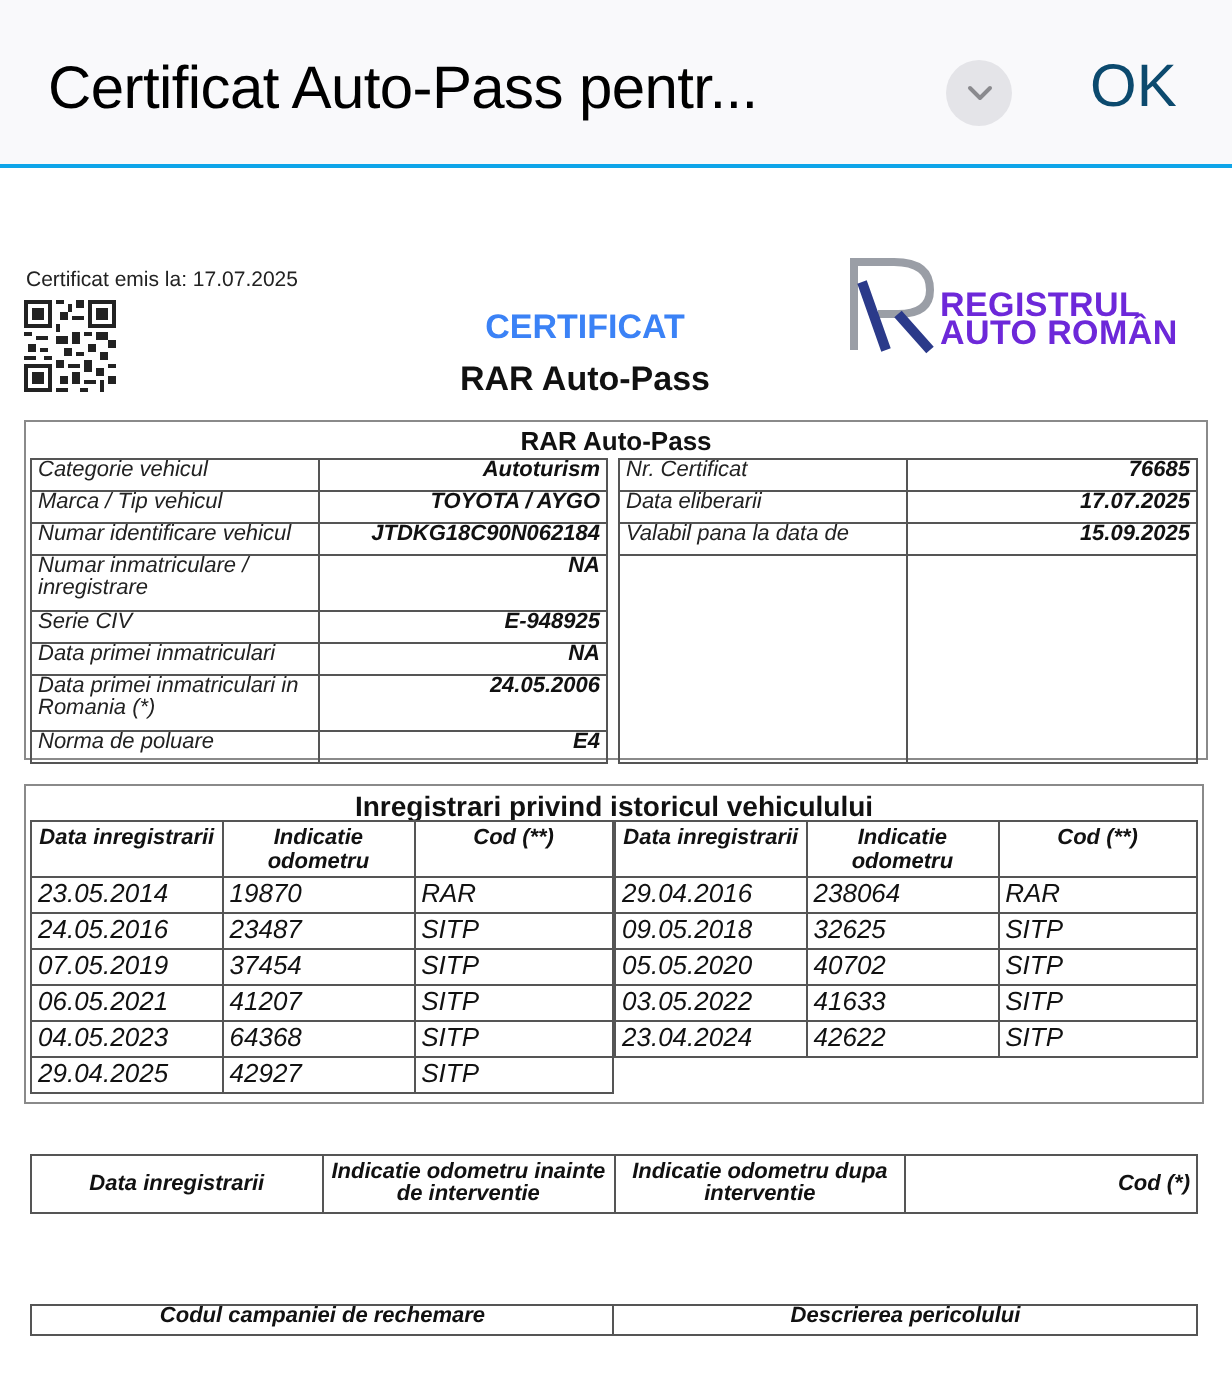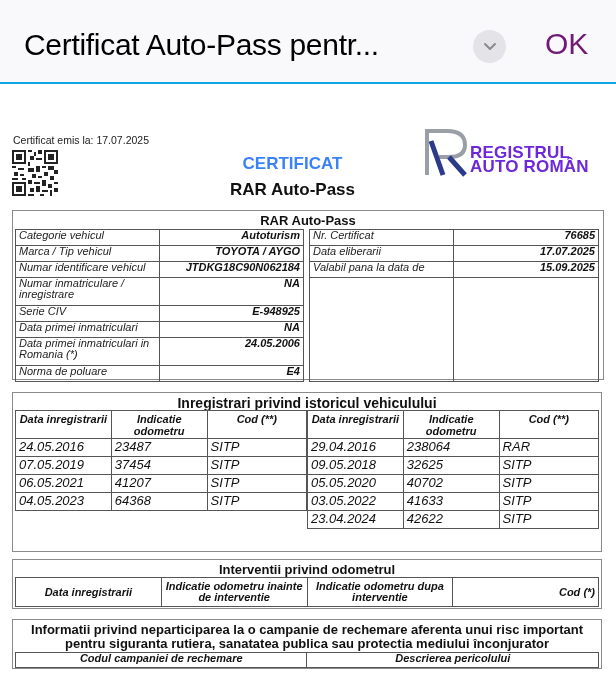--- a/index.html
+++ b/index.html
@@ -4,21 +4,21 @@
 <style>
   * { box-sizing: border-box; margin: 0; padding: 0; }
   html, body { width: 616px; height: 699px; overflow: hidden; background: #ffffff; }
   body { font-family: "Liberation Sans", sans-serif; color: #111; position: relative; }
 
   
   .topbar { position: absolute; left: 0; top: 0; width: 616px; height: 84px; background: #f9f9fb; border-bottom: 2px solid #0ea5e9; }
   .topbar .title { position: absolute; left: 24px; top: 28px; font-size: 30px; font-weight: 500; color: #000; letter-spacing: -0.3px; white-space: nowrap; }
   .topbar .chev { position: absolute; left: 473px; top: 30px; width: 33px; height: 33px; border-radius: 50%; background: #e4e4e8; display: flex; align-items: center; justify-content: center; }
   .topbar .chev svg { width: 14px; height: 10px; }
-  .topbar .ok { position: absolute; left: 545px; top: 27px; font-size: 30px; font-weight: 500; color: #701a75; }
+  .topbar .ok { position: absolute; left: 545px; top: 27px; font-size: 30px; font-weight: 500; color: #0c4a6e; }
 
   
   .doc { position: absolute; left: 0; top: 86px; width: 616px; height: 613px; background: #fff; }
   .emis { position: absolute; left: 13px; top: 48px; font-size: 10.5px; color: #222; }
   .qr { position: absolute; left: 12px; top: 64px; width: 46px; height: 46px; }
   .cert-title { position: absolute; left: 220px; top: 68px; width: 145px; text-align: center; font-size: 17px; font-weight: bold; color: #3b82f6; }
   .cert-sub { position: absolute; left: 210px; top: 94px; width: 165px; text-align: center; font-size: 17px; font-weight: bold; color: #111; }
   .logo { position: absolute; left: 425px; top: 41px; width: 140px; height: 50px; }
   .logo-text { position: absolute; left: 470px; top: 60px; font-size: 17px; font-weight: bold; color: #6d28d9; line-height: 14px; letter-spacing: 0.2px; }
 
@@ -189,37 +189,47 @@
         <col style="width:96px">
         <col style="width:100px">
       </colgroup>
     <tbody>
         <tr style="height:28px">
       <th style="font-size:11px; line-height:12px; padding-top:2px;">Data inregistrarii</th>
       <th style="font-size:11px; line-height:12px; padding:2px 14px 0;">Indicatie odometru</th>
       <th style="font-size:11px; line-height:12px; padding-top:2px;">Cod (**)</th>
     </tr>
     <tr>
+          <td>23.05.2014</td>
+          <td>19870</td>
+          <td>RAR</td>
+        </tr>
+    <tr>
           <td>24.05.2016</td>
           <td>23487</td>
           <td>SITP</td>
         </tr>
     <tr>
           <td>07.05.2019</td>
           <td>37454</td>
           <td>SITP</td>
         </tr>
     <tr>
           <td>06.05.2021</td>
           <td>41207</td>
           <td>SITP</td>
         </tr>
     <tr>
           <td>04.05.2023</td>
           <td>64368</td>
+          <td>SITP</td>
+        </tr>
+    <tr>
+          <td>29.04.2025</td>
+          <td>42927</td>
           <td>SITP</td>
         </tr>
   </tbody>
     </table>
 
   <table class="hist" style="left:307px; top:324px; width:292px;">
     <colgroup>
         <col style="width:96px">
         <col style="width:96px">
         <col style="width:100px">
@@ -251,43 +261,37 @@
           <td>SITP</td>
         </tr>
     <tr>
           <td>23.04.2024</td>
           <td>42622</td>
           <td>SITP</td>
         </tr>
   </tbody>
     </table>
 
-  <div class="frame" style="left:12px; top:473px; width:590px; height:50px;">
-    <div class="frame-head" style="padding-top:2px;">Interventii privind odometrul</div>
-  </div>
   <table style="left:15px; top:491px; width:584px;">
     <colgroup>
         <col style="width:146px">
         <col style="width:146px">
         <col style="width:146px">
         <col style="width:146px">
       </colgroup>
     <tbody>
         <tr style="height:29px">
       <th style="vertical-align:middle;">Data inregistrarii</th>
       <th style="vertical-align:middle;">Indicatie odometru inainte de interventie</th>
       <th style="vertical-align:middle;">Indicatie odometru dupa interventie</th>
       <th style="vertical-align:middle;text-align:right;">Cod (*)</th>
     </tr>
   </tbody>
     </table>
 
-  <div class="frame" style="left:12px; top:533px; width:590px; height:50px;">
-    <div class="frame-head" style="font-size:13px; line-height:14px; padding:3px 4px 0;">Informatii privind neparticiparea la o campanie de rechemare aferenta unui risc important pentru siguranta rutiera, sanatatea publica sau protectia mediului înconjurator</div>
-  </div>
   <table style="left:15px; top:566px; width:584px;">
     <colgroup>
         <col style="width:292px">
         <col style="width:292px">
       </colgroup>
     <tbody>
         <tr style="height:15px">
       <th>Codul campaniei de rechemare</th>
       <th>Descrierea pericolului</th>
     </tr>

